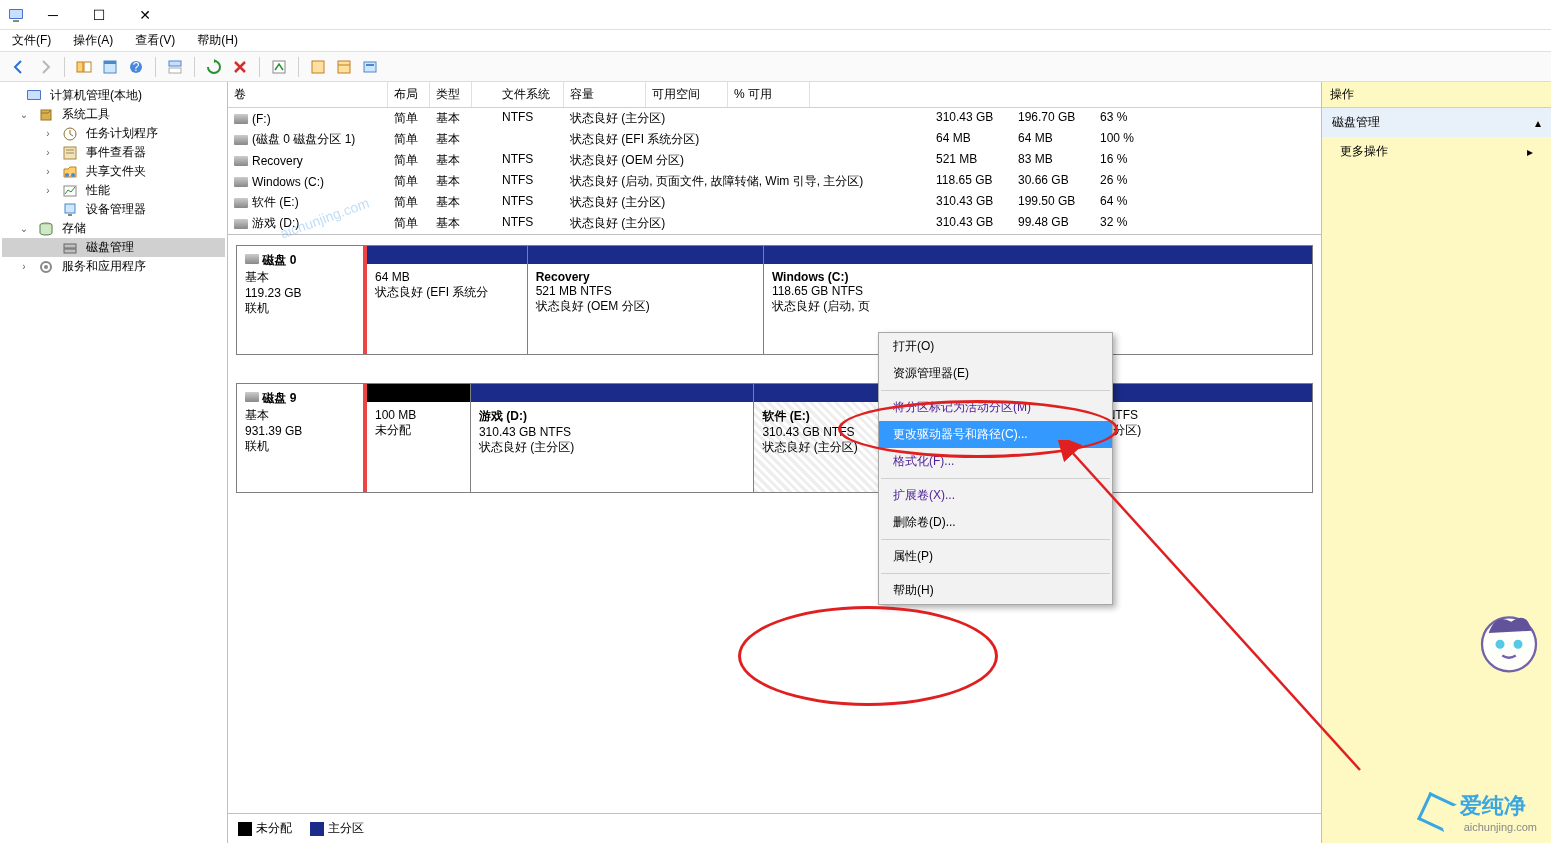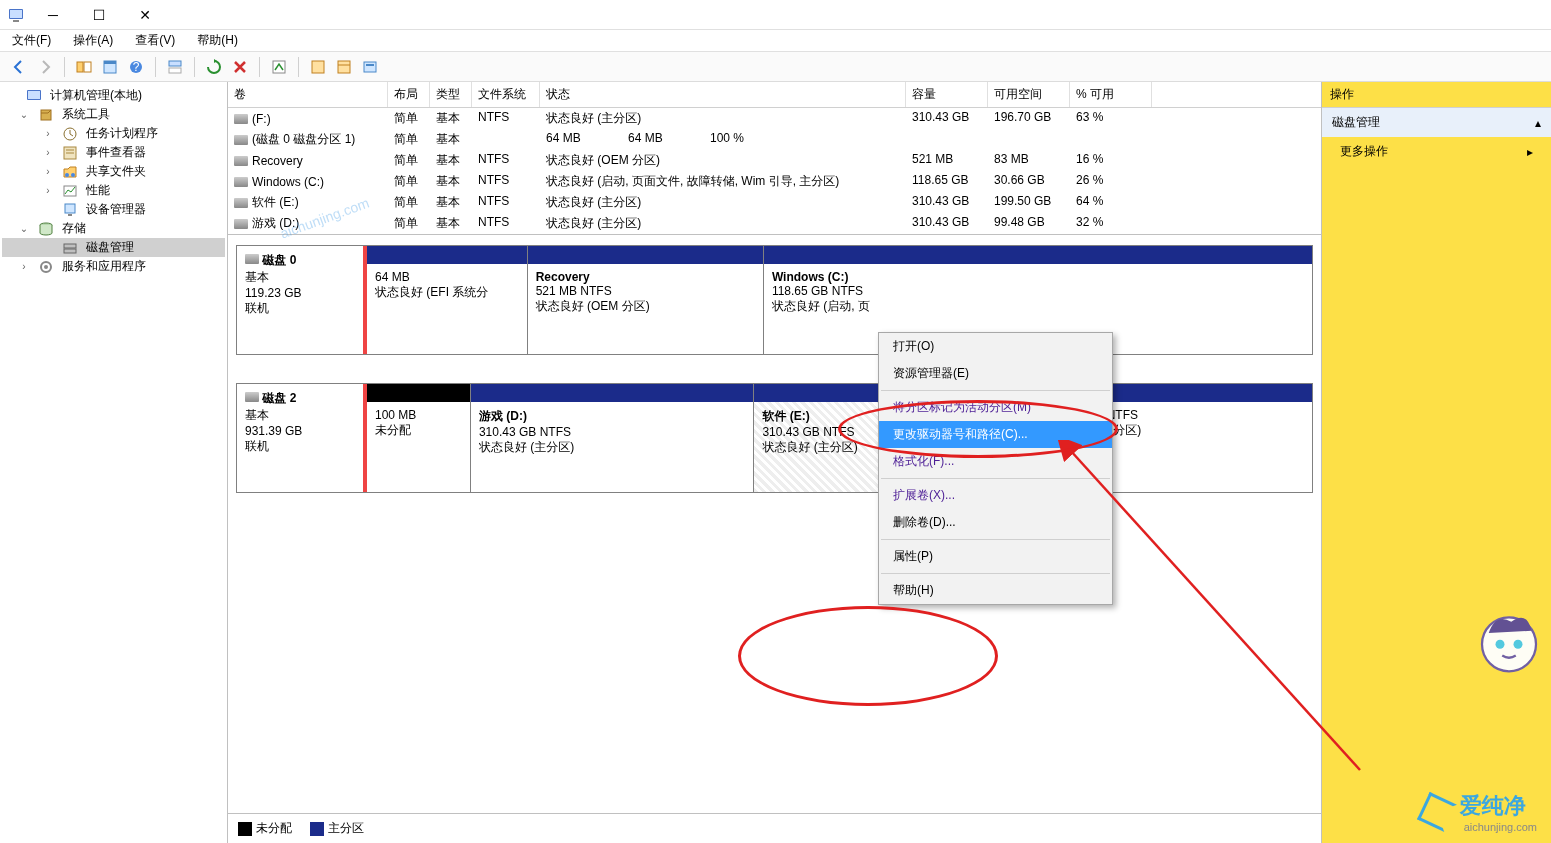--- a/index.html
+++ b/index.html
@@ -30,21 +30,21 @@
 .tree .selected { background: #d0d0d0; }
 
 .center { flex: 1; border-right: 1px solid #c0c0c0; display: flex; flex-direction: column; }
 
 .vol-table { border-bottom: 1px solid #c0c0c0; }
 .vol-table .header { display: flex; background: #fff; border-bottom: 1px solid #d0d0d0; }
 .vol-table .header .cell { padding: 4px 6px; border-right: 1px solid #e0e0e0; }
 .vol-table .row { display: flex; }
 .vol-table .row .cell { padding: 2px 6px; white-space: nowrap; overflow: hidden; }
 .col-vol { width: 160px; } .col-layout { width: 42px; } .col-type { width: 42px; }
-.col-fs { width: 68px; } .col-status { width: 366px; } .col-cap { width: 82px; }
+.col-fs { width: 68px; margin-left: 24px; } .col-status { width: 366px; } .col-cap { width: 82px; }
 .col-free { width: 82px; } .col-pct { width: 82px; }
 .vol-table .row .col-vol { display: flex; align-items: center; gap: 4px; }
 .drv-icon { width: 14px; height: 10px; background: linear-gradient(#ccc,#888); border-radius: 1px; display: inline-block; }
 
 .graph-area { flex: 1; overflow: auto; padding: 10px 8px 0 8px; position: relative; }
 .disk-row { display: flex; border: 1px solid #808080; margin-bottom: 28px; min-height: 110px; background: #fff; }
 .disk-info { width: 130px; padding: 6px 8px; border-right: 4px solid #ef4444; }
 .disk-info .dname { font-weight: bold; }
 .disk-parts { flex: 1; display: flex; }
 .disk-header-bar { height: 18px; background: #1b2b8a; }
@@ -52,21 +52,21 @@
 .part:last-child { border-right: none; }
 .part .part-body { padding: 6px 8px; flex: 1; }
 .part .pname { font-weight: bold; }
 .part.unalloc .disk-header-bar { background: #000; }
 .part.selected .part-body { background: repeating-linear-gradient(45deg,#eee,#eee 3px,#fff 3px,#fff 6px); }
 
 .legend { border-top: 1px solid #c0c0c0; padding: 6px 10px; display: flex; gap: 18px; align-items: center; }
 .legend .swatch { width: 14px; height: 14px; display: inline-block; margin-right: 4px; vertical-align: middle; }
 .sw-black { background: #000; } .sw-blue { background: #1b2b8a; }
 
-.actions { width: 229px; background: #fde047; }
+.actions { width: 229px; background: #fef9c3; }
 .actions .hdr { padding: 4px 8px; border-bottom: 1px solid #d0d0d0; font-weight: normal; }
 .actions .section { padding: 6px 10px; display: flex; justify-content: space-between; align-items: center; }
 .actions .sub { padding: 6px 18px; display: flex; justify-content: space-between; align-items: center; }
 .actions .section.hl { background: #e8f0fa; }
 
 .context-menu { position: absolute; left: 862px; top: 332px; width: 235px; background: #f2f2f2; border: 1px solid #a8a8a8; box-shadow: 3px 3px 6px rgba(0,0,0,0.3); z-index: 50; margin-left: 16px; }
 .context-menu .mi { padding: 5px 14px; }
 .context-menu .mi.disabled { color: #4c1d95; }
 .context-menu .mi.hl { background: #3399ff; color: #fff; }
 .context-menu .msep { height: 1px; background: #cfcfcf; margin: 3px 2px; }
@@ -271,21 +271,20 @@
     </ul>
   </div>
 
   <div class="center">
     <div class="vol-table">
       <div class="header">
         <div class="cell col-vol">卷</div>
         <div class="cell col-layout">布局</div>
         <div class="cell col-type">类型</div>
         <div class="cell col-fs">文件系统</div>
-        <div class="cell col-status">状态</div>
         <div class="cell col-cap">容量</div>
         <div class="cell col-free">可用空间</div>
         <div class="cell col-pct">% 可用</div>
       </div>
       <div id="vol-rows">
           <div class="row">
             <div class="cell col-vol">
               <span class="drv-icon"></span>
               <span>(F:)</span>
             </div>
@@ -298,20 +297,21 @@
             <div class="cell col-pct">63 %</div>
           </div>
           <div class="row">
             <div class="cell col-vol">
               <span class="drv-icon"></span>
               <span>(磁盘 0 磁盘分区 1)</span>
             </div>
             <div class="cell col-layout">简单</div>
             <div class="cell col-type">基本</div>
             <div class="cell col-fs"></div>
+            <div class="cell col-status">状态良好 (EFI 系统分区)</div>
             <div class="cell col-cap">64 MB</div>
             <div class="cell col-free">64 MB</div>
             <div class="cell col-pct">100 %</div>
           </div>
           <div class="row">
             <div class="cell col-vol">
               <span class="drv-icon"></span>
               <span>Recovery</span>
             </div>
             <div class="cell col-layout">简单</div>
@@ -394,21 +394,21 @@
                 <div class="pname">Windows  (C:)</div>
                 <div>118.65 GB NTFS</div>
                 <div>状态良好 (启动, 页</div>
               </div>
             </div>
           </div>
       </div>
 
       <div class="disk-row">
         <div class="disk-info">
-          <div><span class="drv-icon"></span> <span class="dname">磁盘 2</span></div>
+          <div><span class="drv-icon"></span> <span class="dname">磁盘 9</span></div>
           <div>基本</div>
           <div>931.39 GB</div>
           <div>联机</div>
         </div>
         <div class="disk-parts" id="d1-parts">
             <div class="part unalloc" style="width: 11%;">
               <div class="disk-header-bar"></div>
               <div class="part-body">
                 <div>100 MB</div>
                 <div>未分配</div>

